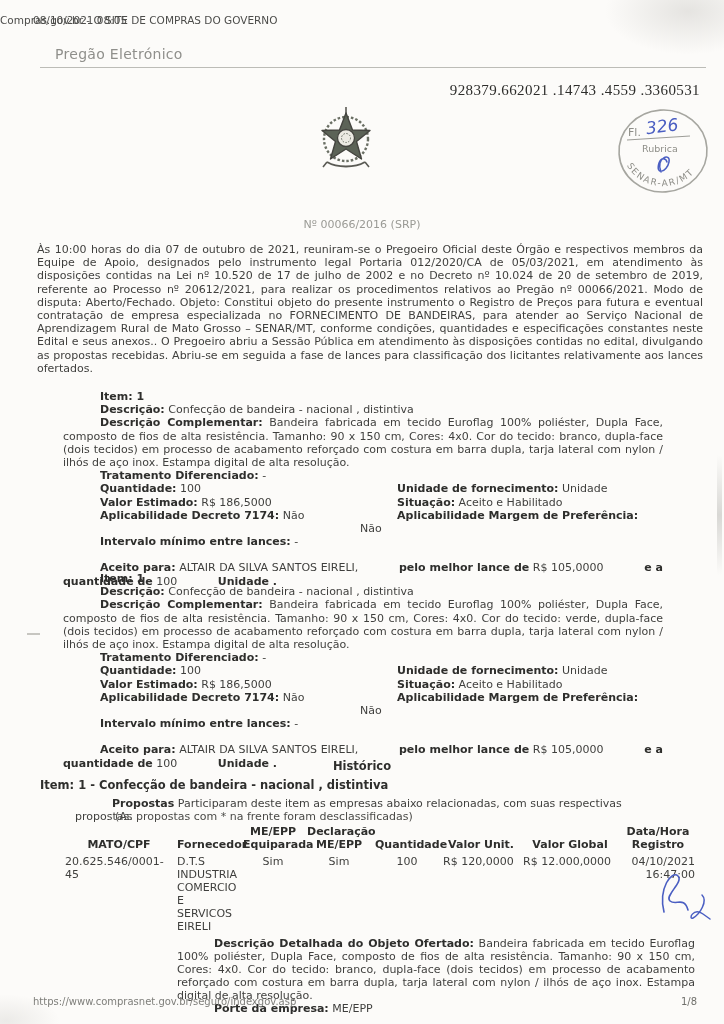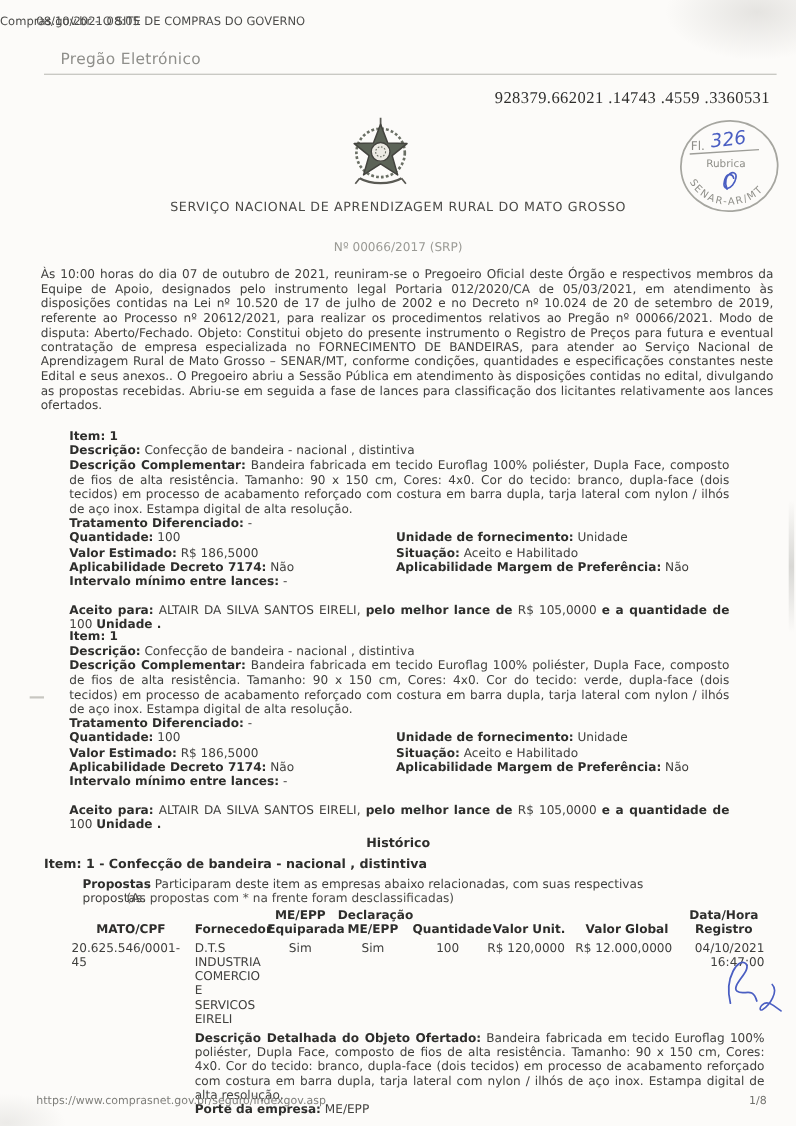--- a/index.html
+++ b/index.html
@@ -5,21 +5,21 @@
   html,body{margin:0;padding:0;background:#e9e8e5;}
   .page{
     position:relative;
     width:724px;height:1024px;
     background:#fcfbf9;
     overflow:hidden;
     font-family:"DejaVu Sans","Liberation Sans",sans-serif;
     color:#3f3f3d;
     font-size:11px;line-height:13.2px;
   }
-  .b{font-weight:bold;color:#2e2e2c;}
+  .b{font-weight:bold;color:#2e2e2c;margin-left:37px;}
   
   .print-header{position:absolute;top:14px;left:0;width:100%;height:14px;font-size:10.5px;color:#4c4c4a;}
   .ph-date{position:absolute;left:33px;top:0;}
   .ph-site{position:absolute;left:0;top:0;width:100%;}
   
   .section-heading{position:absolute;top:48px;left:55px;font-size:14px;color:#8f8f8b;letter-spacing:.3px;}
   .heading-rule{position:absolute;top:67px;left:40px;width:666px;border-bottom:1px solid #bcbcb7;}
   
   .code-number{position:absolute;top:84px;right:24px;font-family:"Liberation Serif","DejaVu Serif",serif;font-size:15px;color:#2d2d2b;letter-spacing:.4px;}
   
@@ -105,22 +105,21 @@
       <text x="32" y="27" font-size="17" fill="#4a5ec2" font-style="italic" transform="rotate(-7 42 22)" font-family="DejaVu Sans, sans-serif">326</text>
       <line x1="13" y1="34" x2="76" y2="30" stroke="#9d9d98" stroke-width="1.2"></line>
       <text x="28" y="46" font-size="9.5" fill="#8e8e88" font-family="DejaVu Sans, sans-serif">Rubrica</text>
       <path d="M47 66 C41 52 57 46 55 56 C53 66 41 70 45 57 C47 51 52 52 53 56" fill="none" stroke="#4a5ec2" stroke-width="1.5" stroke-linecap="round"></path>
       <text font-size="9" fill="#8e8e88" letter-spacing="1.5" font-family="DejaVu Sans, sans-serif">
         <textPath href="#arcBottom" startOffset="8">SENAR-AR/MT</textPath>
       </text>
     </svg>
   </div>
 
-  <div class="org-line">SERVIÇO NACIONAL DE APRENDIZAGEM RURAL DO MATO GROSSO</div>
-  <div class="doc-subtitle">Nº 00066/2017 (SRP)</div>
+  <div class="doc-subtitle">Nº 00066/2016 (SRP)</div>
 
   <div class="intro">Às 10:00 horas do dia 07 de outubro de 2021, reuniram-se o Pregoeiro Oficial deste Órgão e respectivos membros da Equipe de Apoio, designados pelo instrumento legal Portaria 012/2020/CA de 05/03/2021, em atendimento às disposições contidas na Lei nº 10.520 de 17 de julho de 2002 e no Decreto nº 10.024 de 20 de setembro de 2019, referente ao Processo nº 20612/2021, para realizar os procedimentos relativos ao Pregão nº 00066/2021. Modo de disputa: Aberto/Fechado. Objeto: Constitui objeto do presente instrumento o Registro de Preços para futura e eventual contratação de empresa especializada no FORNECIMENTO DE BANDEIRAS, para atender ao Serviço Nacional de Aprendizagem Rural de Mato Grosso – SENAR/MT, conforme condições, quantidades e especificações constantes neste Edital e seus anexos.. O Pregoeiro abriu a Sessão Pública em atendimento às disposições contidas no edital, divulgando as propostas recebidas. Abriu-se em seguida a fase de lances para classificação dos licitantes relativamente aos lances ofertados.</div>
 
   <div class="item1">
     <div><span class="b">Item: 1</span></div>
     <div><span class="b">Descrição:</span>
       <span>Confecção de bandeira - nacional , distintiva</span></div>
     <div style="text-align:justify;"><span class="b">Descrição Complementar:</span>
       <span>Bandeira fabricada em tecido Euroflag 100% poliéster, Dupla Face, composto de fios de alta resistência. Tamanho: 90 x 150 cm, Cores: 4x0. Cor do tecido: branco, dupla-face (dois tecidos) em processo de acabamento reforçado com costura em barra dupla, tarja lateral com nylon / ilhós de aço inox. Estampa digital de alta resolução.</span></div>
     <div><span class="b">Tratamento Diferenciado:</span>

